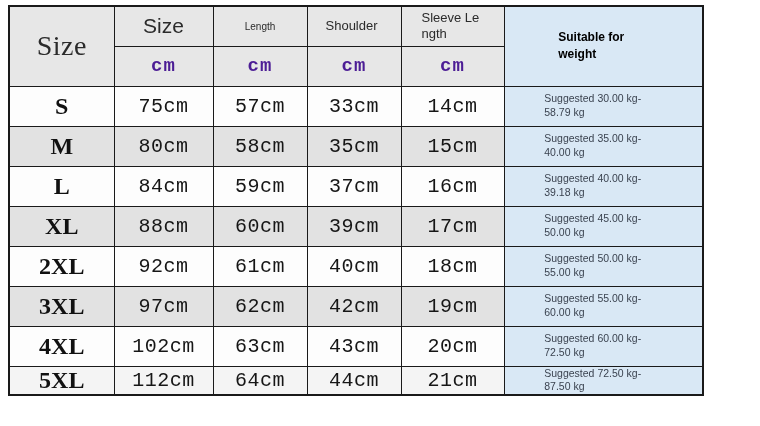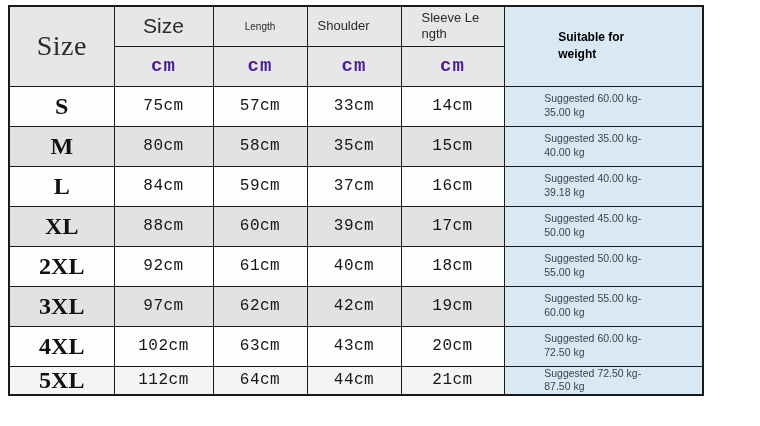--- a/index.html
+++ b/index.html
@@ -33,42 +33,42 @@
   tbody tr.last{height:20px;}
 
   .size-head{
     background:var(--header-gray);
     font-size:28px;font-weight:400;color:#2b2b2b;letter-spacing:.5px;font-family:Liberation Serif, serif;
   }
   .col-head{background:var(--header-gray);font-weight:400;color:#2b2b2b;}
   .col-head.bust{font-size:21px;}
   .col-head.length{font-size:10px;}
   .col-head.shoulder,.col-head.sleeve{font-size:13px;text-align:left;}
-  .col-head.shoulder{padding-left:10px;margin-top:8px;}
+  .col-head.shoulder{padding-left:18px;margin-top:8px;}
   .col-head.sleeve{padding-left:20px;}
   .wrap-narrow{display:inline-block;width:54px;word-break:break-all;line-height:1.25;text-align:left;}
   .wrap-narrow2{display:inline-block;width:58px;word-break:break-all;line-height:1.25;text-align:left;}
   .unit-head{
     background:var(--header-gray);
     font-family:"Liberation Mono",monospace;
     font-weight:bold;font-size:19px;color:#4c1d95;letter-spacing:1px;
   }
   .weight-head{background:var(--accent-blue);}
   .weight-head-text{
     display:inline-block;width:90px;text-align:left;
     font-size:12px;color:#000000;line-height:1.4;font-weight:700;
   }
 
   td.size-cell{
     font-family:"Liberation Serif",serif;font-weight:bold;
     font-size:24px;color:#111111;
   }
   td.value-cell{
     font-family:"Liberation Mono",monospace;
-    font-size:16px;color:#161616;letter-spacing:0.5px;
+    font-size:20px;color:#161616;letter-spacing:0.5px;
   }
   td.weight-cell{background:var(--accent-blue);}
   .weight-text{
     display:inline-block;width:118px;text-align:left;
     font-size:10.5px;line-height:1.3;color:var(--weight-text);
   }
   tbody tr td:not(.weight-cell){background:#fdfdfd;}
   tbody tr.alt td:not(.weight-cell){background:var(--alt-gray);}
   tbody tr.last td:not(.weight-cell){background:#f4f4f4;}
 </style>
@@ -107,21 +107,21 @@
         <th class="unit-head">cm</th>
       </tr>
     </thead>
     <tbody>
         <tr>
           <td class="size-cell">S</td>
           <td class="value-cell">75cm</td>
           <td class="value-cell">57cm</td>
           <td class="value-cell">33cm</td>
           <td class="value-cell">14cm</td>
-          <td class="weight-cell"><span class="weight-text">Suggested 60.00 kg-35.00 kg</span></td>
+          <td class="weight-cell"><span class="weight-text">Suggested 30.00 kg-58.79 kg</span></td>
         </tr>
         <tr class="alt">
           <td class="size-cell">M</td>
           <td class="value-cell">80cm</td>
           <td class="value-cell">58cm</td>
           <td class="value-cell">35cm</td>
           <td class="value-cell">15cm</td>
           <td class="weight-cell"><span class="weight-text">Suggested 35.00 kg-40.00 kg</span></td>
         </tr>
         <tr>

